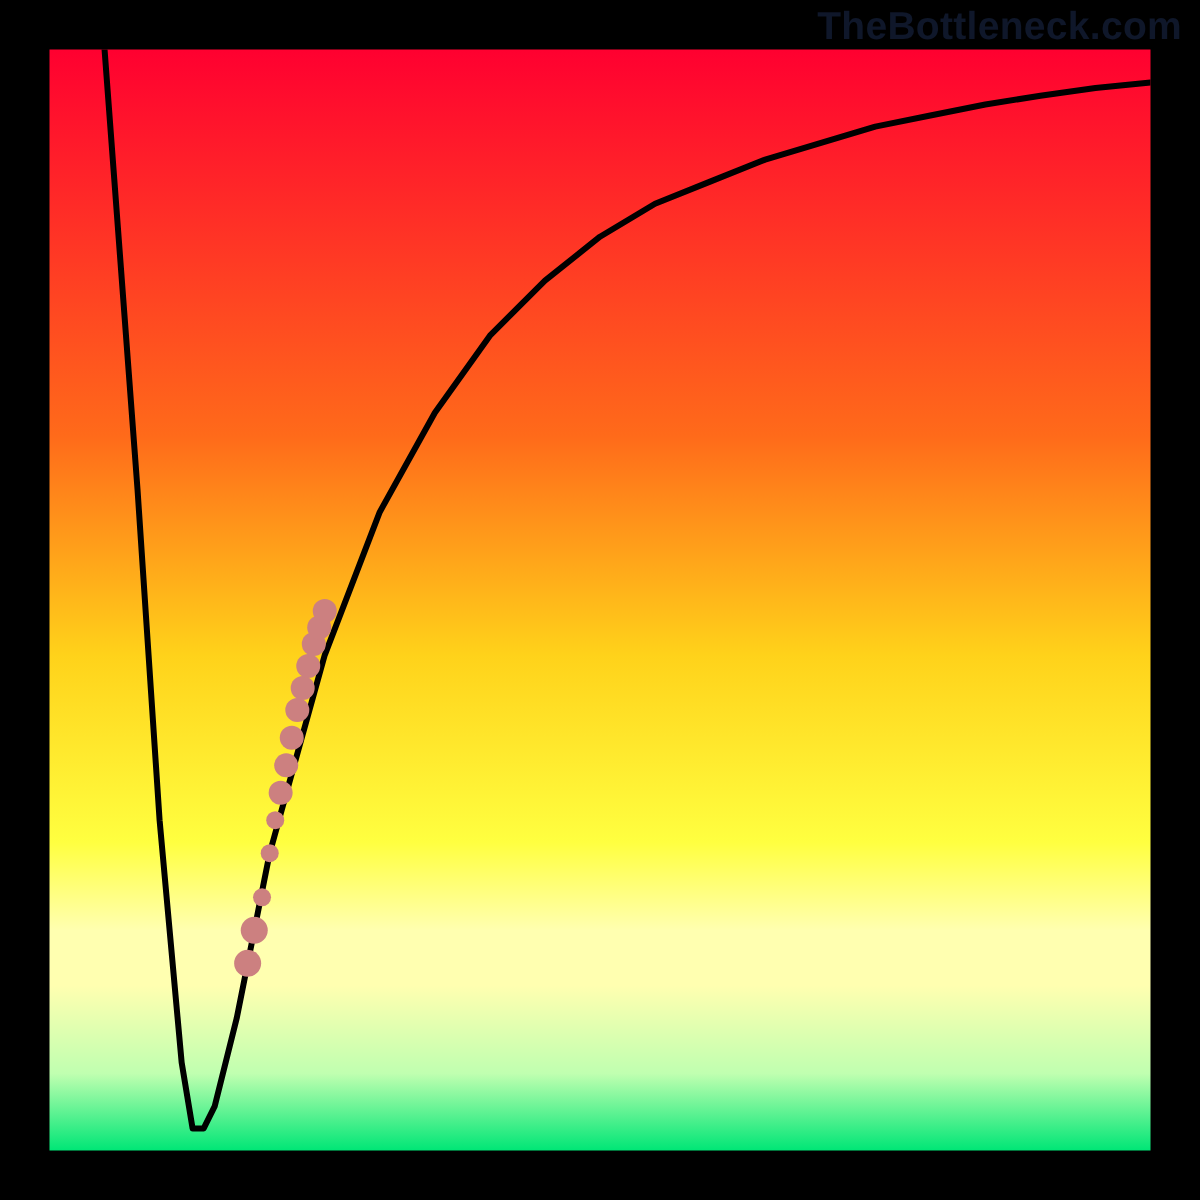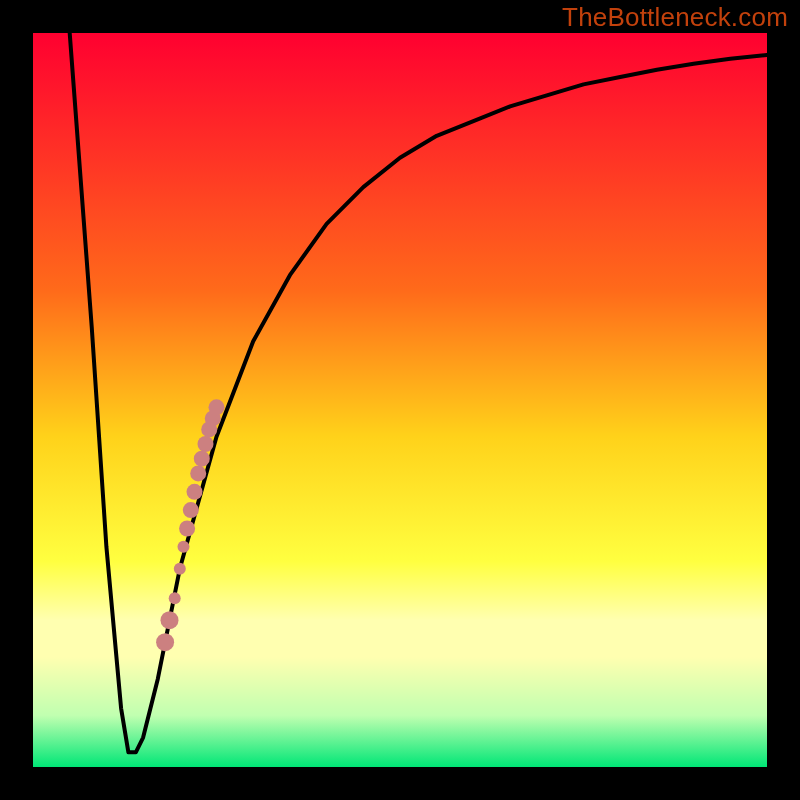--- a/index.html
+++ b/index.html
@@ -14,22 +14,22 @@
   .stage {
     position: relative;
     width: 800px;
     height: 800px;
   }
   .watermark {
     position: absolute;
     top: 2px;
     right: 12px;
     font-size: 26px;
-    font-weight: 400;
-    color: #c2410c;
+    font-weight: 700;
+    color: #0f172a;
     letter-spacing: 0.2px;
     z-index: 50;
   }
   svg {
     display: block;
   }
 </style>
 </head>
 <body>
 

